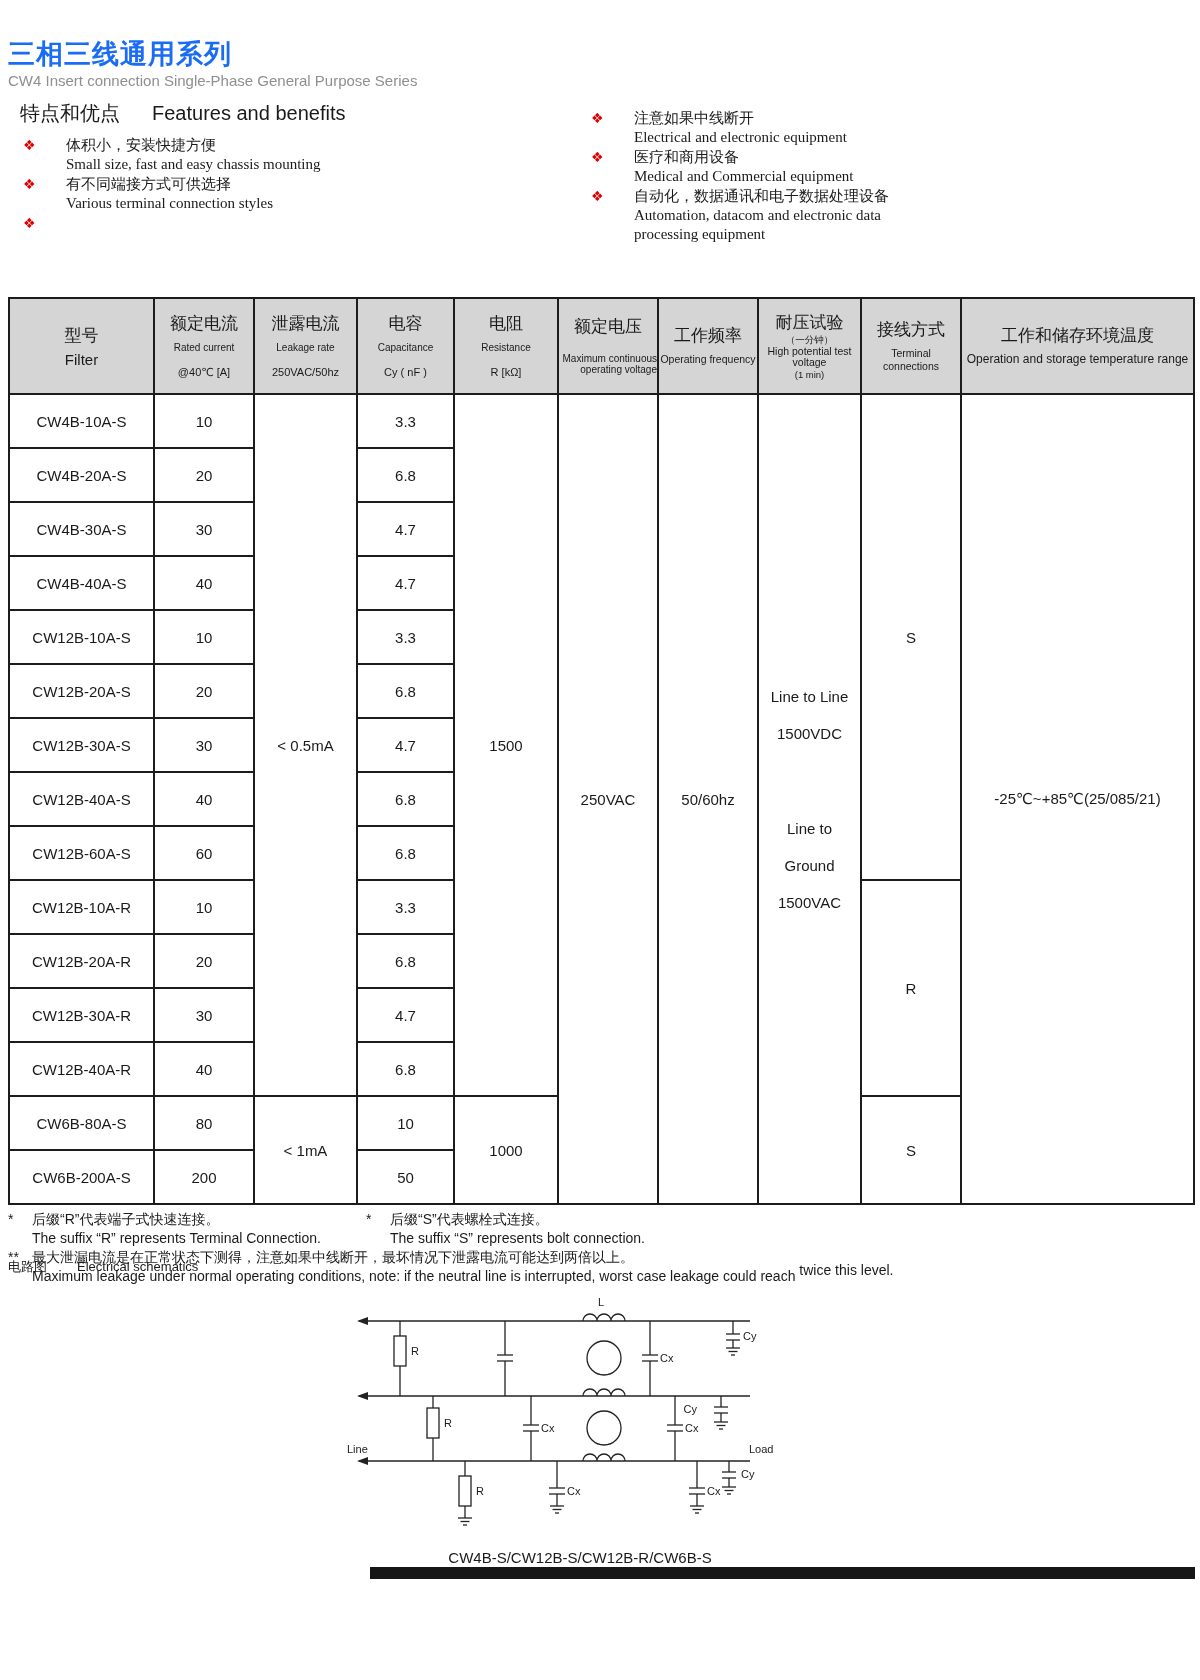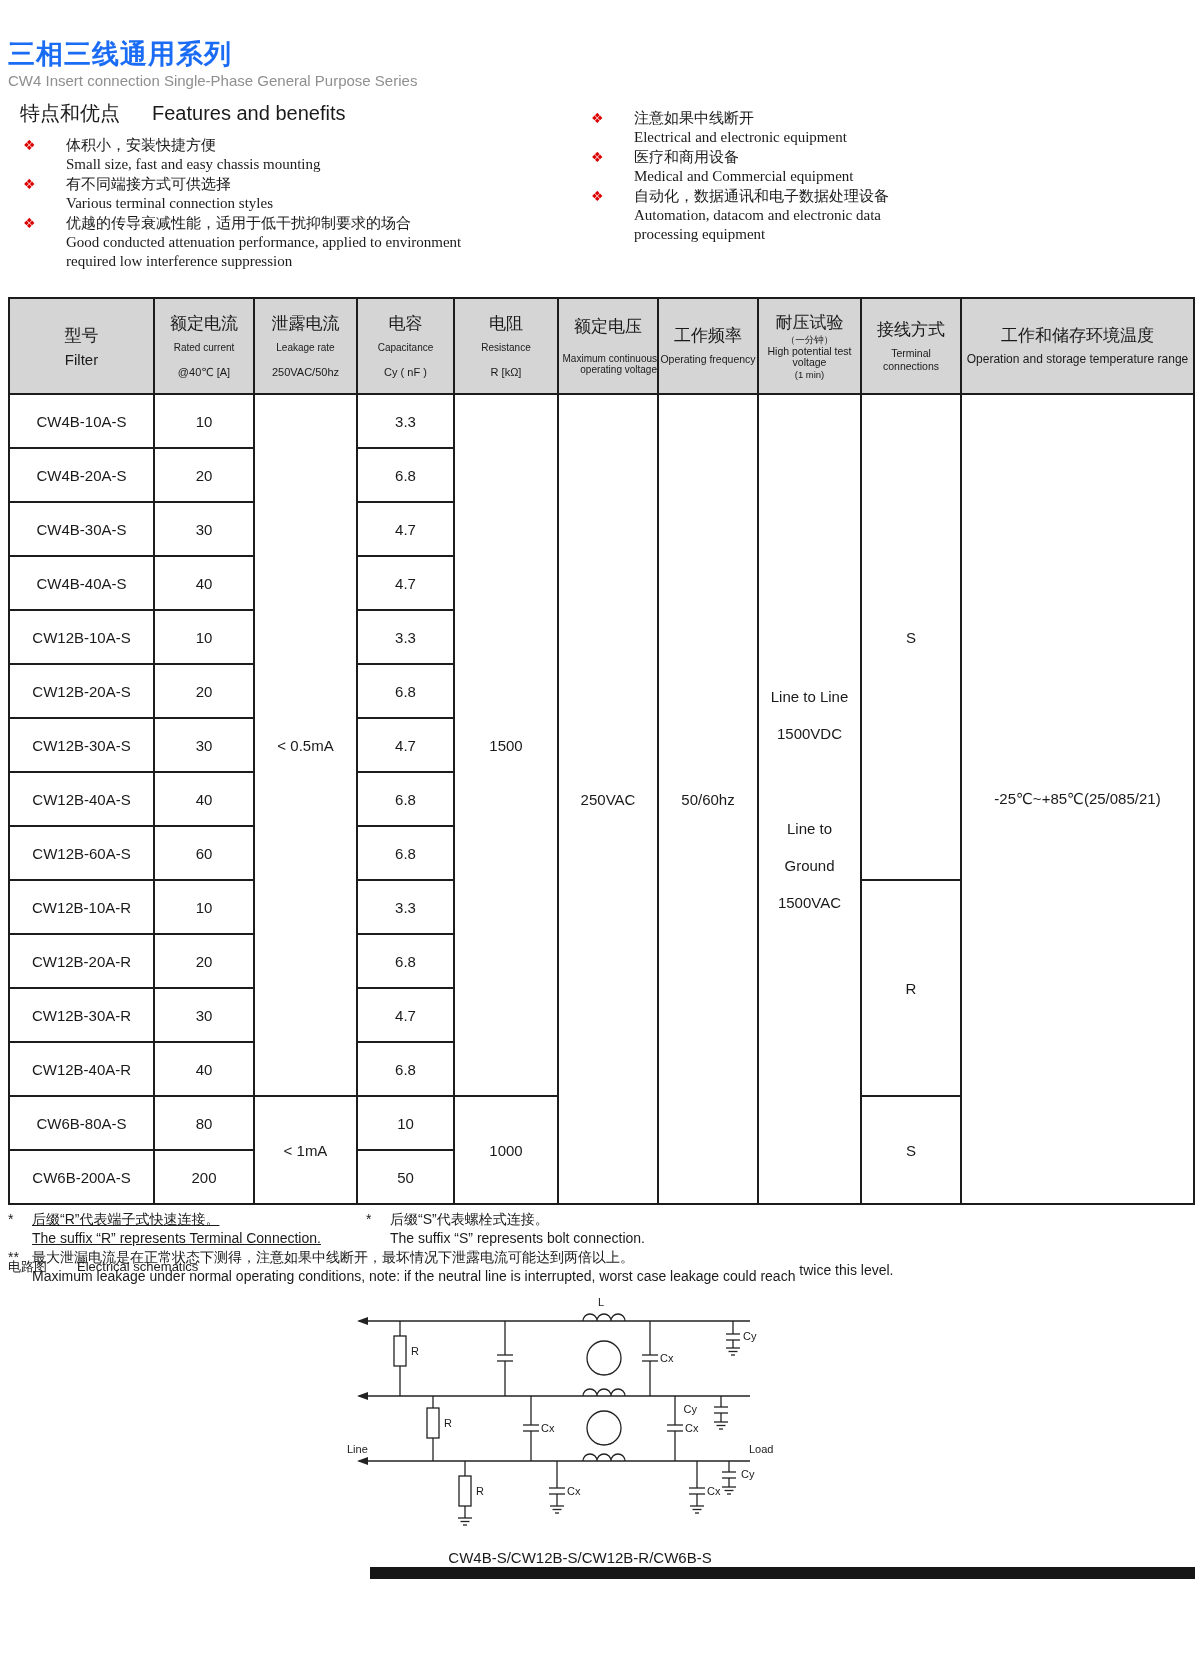--- a/index.html
+++ b/index.html
@@ -36,21 +36,21 @@
   .he2 { font-size:11px; line-height:13px; margin-top:12px; }
   .he-small { font-size:10px; line-height:11px; margin-top:16px;text-align:right; }
   .he-tiny { font-size:9.5px; line-height:11px; margin-top:1px; }
   .temp-cell { font-size:13px; }
   .hp-line { font-size:15px; line-height:37px; }
   .hp-gap { height:58px; }
 
   
   .footnotes { position:absolute; left:8px; top:1210px; width:1150px; font-size:14px; line-height:19px; }
   .fn-row { display:flex; }
-  .fn-item-r { width:358px; flex:none;text-decoration:underline; }
+  .fn-item-r { width:358px; flex:none; }
   .fn-marker { display:inline-block; width:24px; }
   .fn-en { padding-left:24px; }
   .raised { position:relative; top:-6px; }
 
   
   .schem-heading { position:absolute; left:8px; top:1258px; font-size:13px; }
   .schem-heading .en { margin-left:30px; }
   .schematic { position:absolute; left:345px; top:1296px; width:470px; }
   .schematic svg { display:block; }
   .schem-caption { text-align:center; font-size:15px; margin-top:8px; }
@@ -79,24 +79,20 @@
       </div>
       <div class="bullet">
         <span class="diamond">❖</span>
         <div class="bullet-text">
           <div class="zh">有不同端接方式可供选择</div>
           <div class="en">Various terminal connection styles</div>
         </div>
       </div>
       <div class="bullet">
         <span class="diamond">❖</span>
-        <div class="bullet-text">
-          <div class="zh">优越的传导衰减性能，适用于低干扰抑制要求的场合</div>
-          <div class="en">Good conducted attenuation performance, applied to environment required low interference suppression</div>
-        </div>
       </div>
     </div>
   </div>
 
   <div class="col col-right">
     <div class="bullets">
       <div class="bullet">
         <span class="diamond">❖</span>
         <div class="bullet-text">
           <div class="zh">注意如果中线断开</div>

